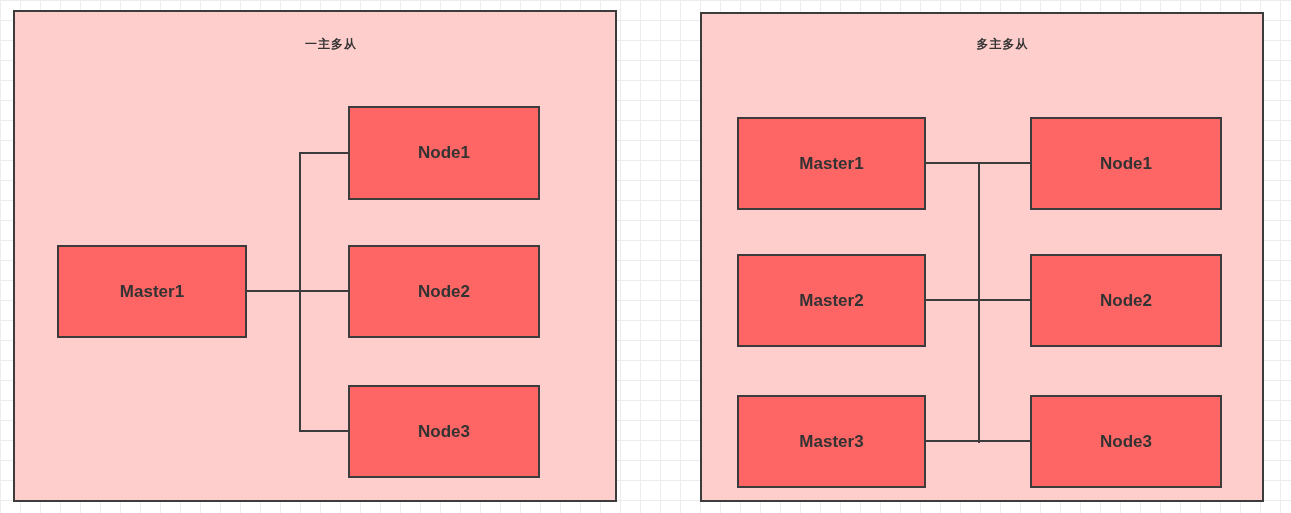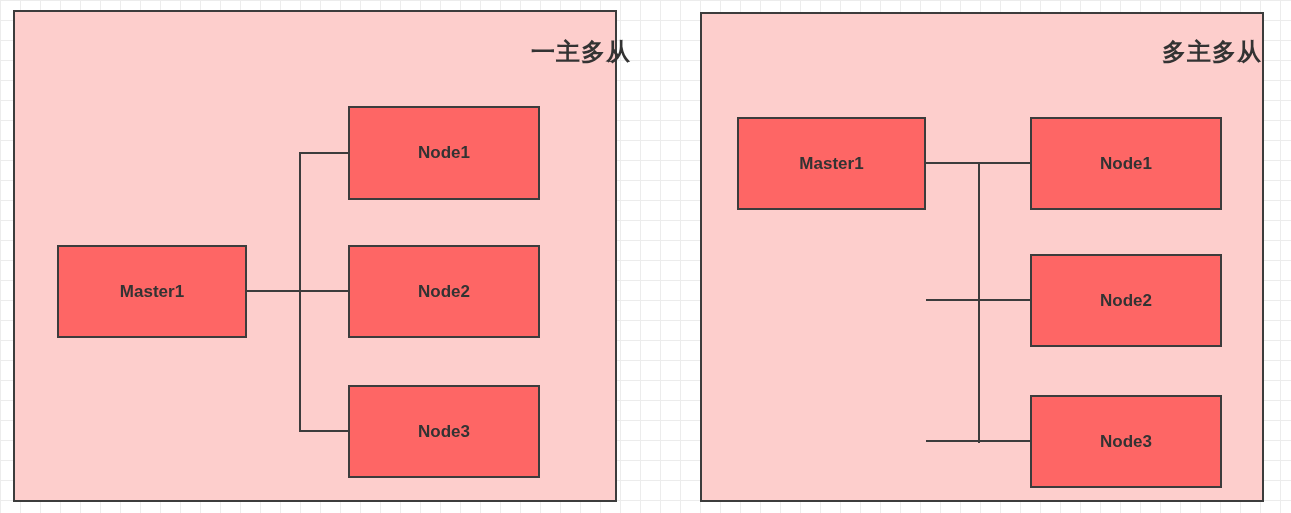--- a/index.html
+++ b/index.html
@@ -29,22 +29,22 @@
   .panel {
     position: absolute;
     background: var(--panel-fill);
     border: 2px solid var(--stroke);
   }
   .panel-left  { left: 13px;  top: 10px; width: 604px; height: 492px; }
   .panel-right { left: 700px; top: 12px; width: 564px; height: 490px; }
   .panel-title {
     position: absolute;
     left: 0; right: 0;
-    text-align: right;
-    font-size: 24px;
+    text-align: center;
+    font-size: 12px;
     font-weight: bold;
     color: var(--text);
     letter-spacing: 1px;
     white-space: nowrap;
   }
   .panel-left  .panel-title { top: 24px; transform: translateX(16px); }
   .panel-right .panel-title { top: 22px; padding-left: 41px; }
   .shape {
     position: absolute;
     background: var(--box-fill);
@@ -103,20 +103,22 @@
     <div class="line h-line pl-hline-master"></div>
     <div class="line v-line pl-trunk"></div>
     <div class="line h-line pl-branch-node1"></div>
     <div class="line h-line pl-branch-node3"></div>
   </div>
 
   <div class="panel panel-right">
     <div class="panel-title">多主多从</div>
 
     <div class="shape pr-master1">Master1</div>
+    <div class="shape pr-master2">Master2</div>
+    <div class="shape pr-master3">Master3</div>
     <div class="shape pr-node1">Node1</div>
     <div class="shape pr-node2">Node2</div>
     <div class="shape pr-node3">Node3</div>
 
     <div class="line v-line pr-trunk"></div>
     <div class="line h-line pr-hline1"></div>
     <div class="line h-line pr-hline2"></div>
     <div class="line h-line pr-hline3"></div>
   </div>
 

